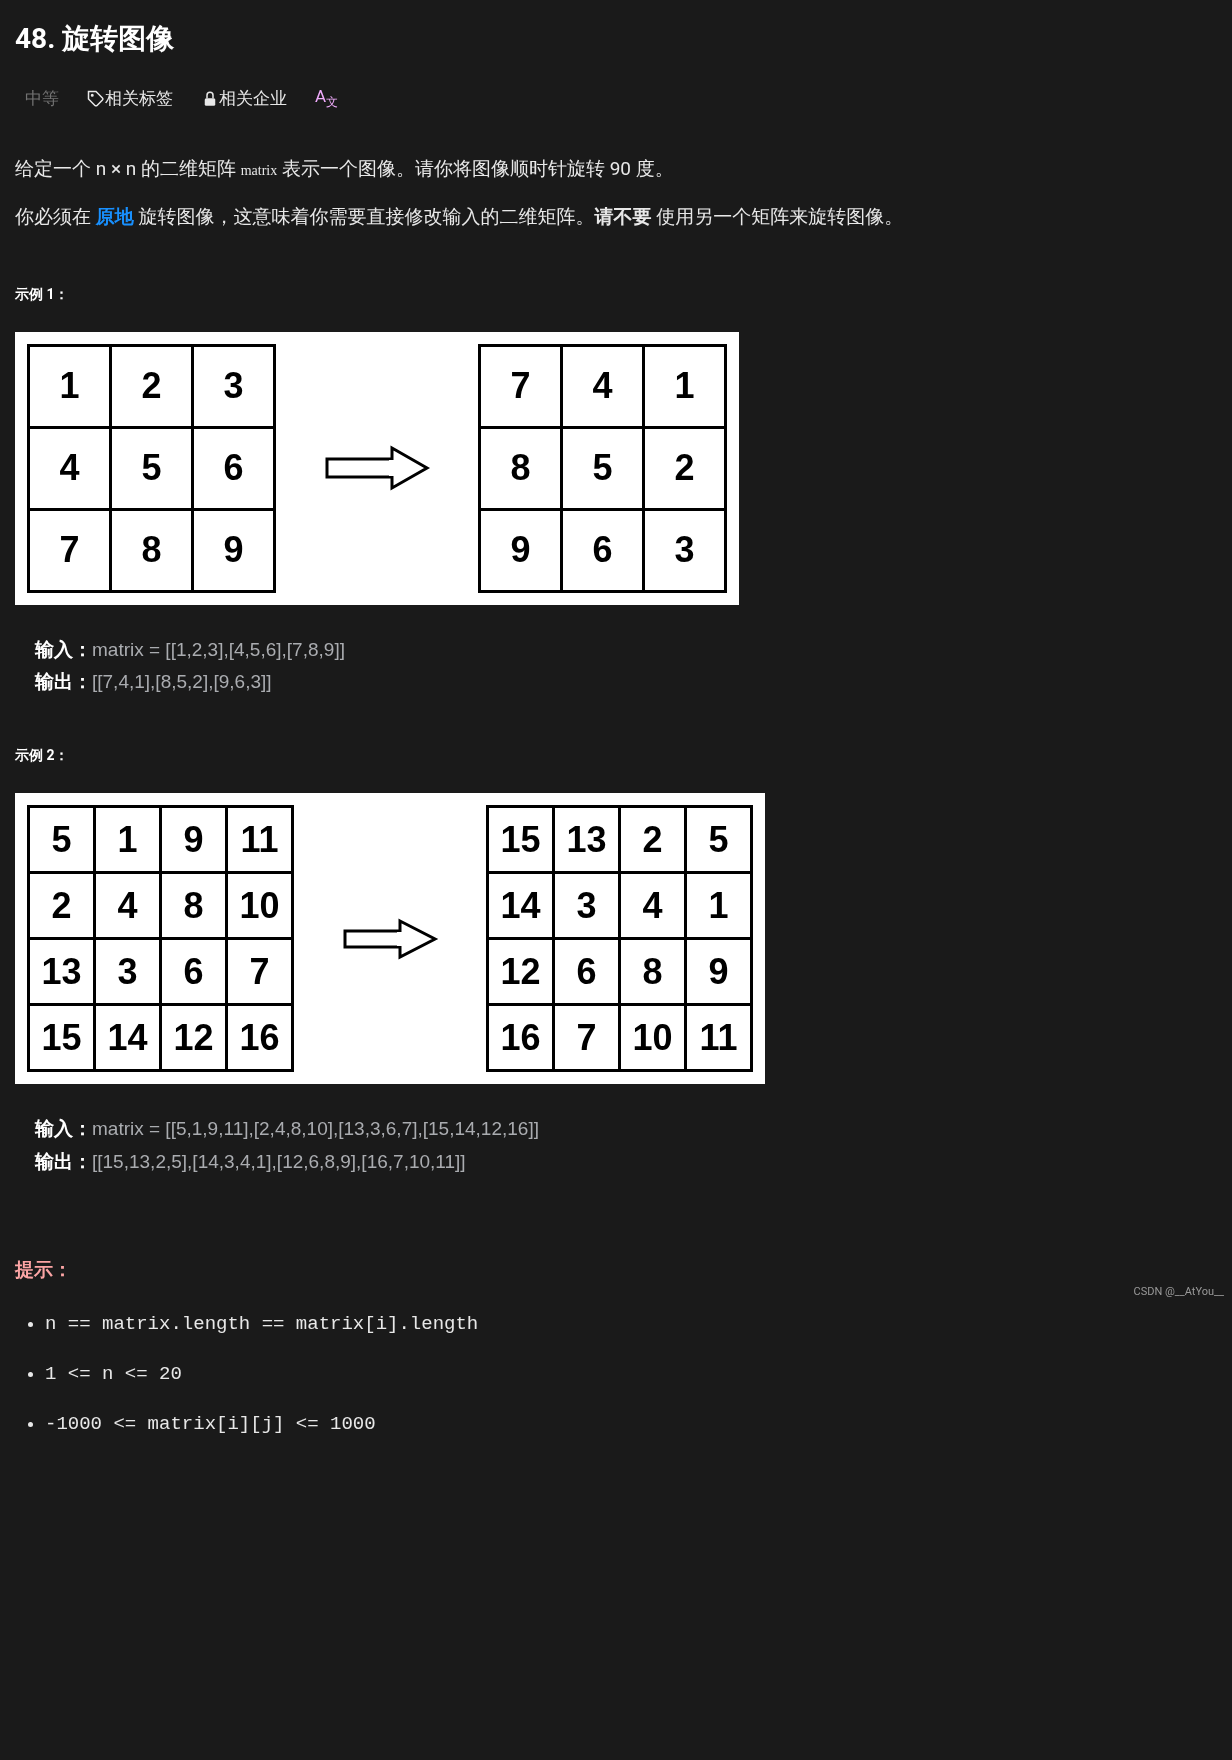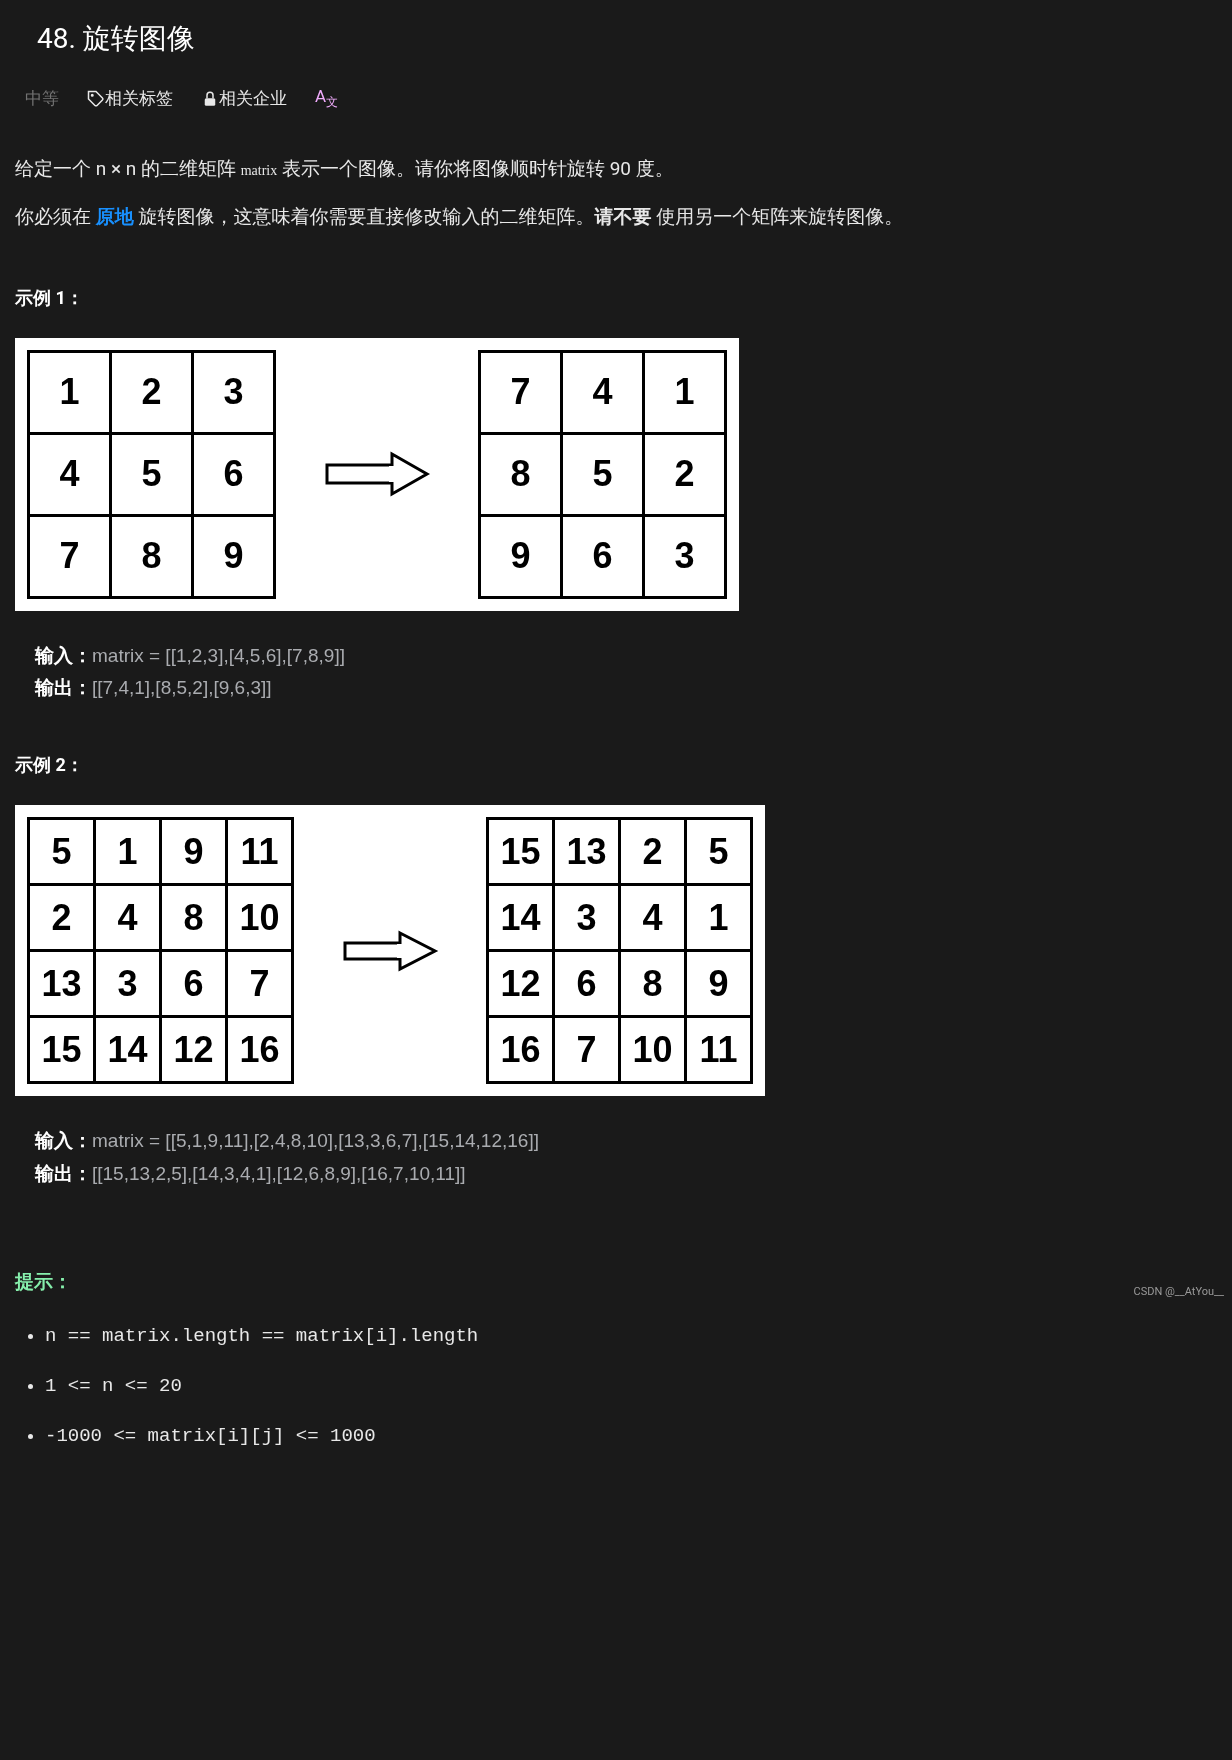--- a/index.html
+++ b/index.html
@@ -10,24 +10,23 @@
     body {
       background-color: #1a1a1a;
       color: #e8e8e8;
       font-family: -apple-system, BlinkMacSystemFont, "Segoe UI", Roboto, "Helvetica Neue", Arial, sans-serif;
       padding: 20px 15px;
       min-height: 1760px;
       width: 1232px;
     }
     .page-title {
       font-size: 28px;
-      font-weight: 400;
+      font-weight: 700;
       color: #ffffff;
       margin-bottom: 28px;
-      margin-left: 22px;
     }
     .meta-row {
       display: flex;
       align-items: center;
       gap: 28px;
       margin-bottom: 40px;
       padding-left: 10px;
     }
     .difficulty {
       color: #737373;
@@ -61,21 +60,21 @@
       font-size: 14px;
     }
     .bold {
       font-weight: 700;
     }
     .link {
       color: #1890ff;
       font-weight: 700;
     }
     .section-title {
-      font-size: 18px;
+      font-size: 14px;
       font-weight: 700;
       margin-top: 50px;
       margin-bottom: 28px;
       color: #ffffff;
     }
     .diagram-container {
       background: #ffffff;
       display: inline-flex;
       align-items: center;
       padding: 6px;
@@ -127,21 +126,21 @@
       color: #ffffff;
     }
     .io-value {
       color: #aaacb0;
     }
     .hints-title {
       font-size: 19px;
       font-weight: 700;
       margin-top: 80px;
       margin-bottom: 30px;
-      color: #86efac;
+      color: #fca5a5;
     }
     .hints-list {
       list-style: disc;
       padding-left: 30px;
     }
     .hints-list li {
       font-family: "SFMono-Regular", Consolas, "Liberation Mono", Menlo, monospace;
       font-size: 19px;
       color: #e8e8e8;
       margin-bottom: 28px;

